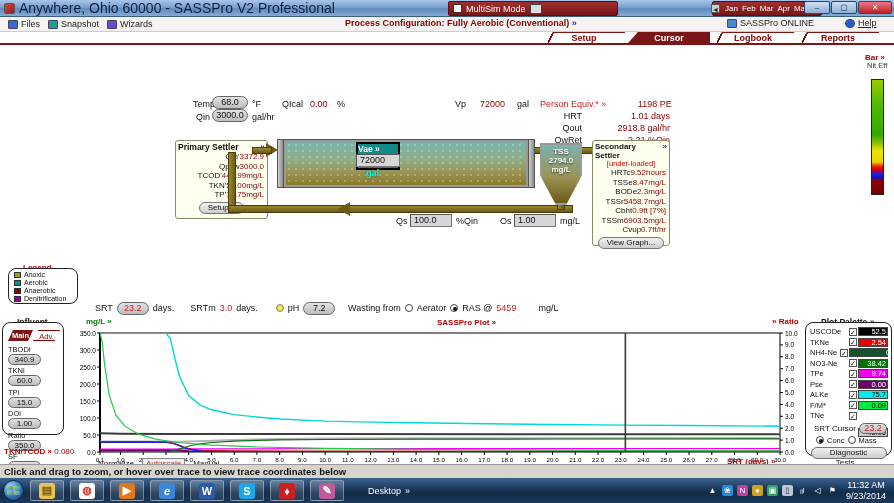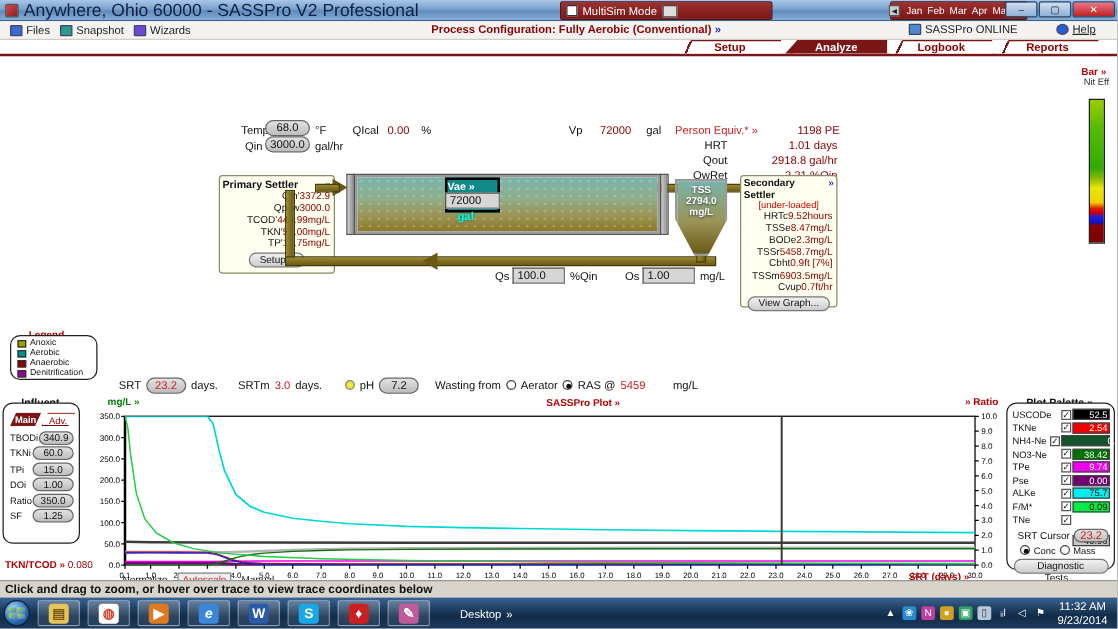--- a/index.html
+++ b/index.html
@@ -89,21 +89,21 @@
   #legend-title{left:20px;top:263px;background:#fff;padding:0 3px;font-size:8px;font-weight:bold;color:#b00;}
   .litem{display:flex;align-items:center;gap:3px;font-size:7px;color:#111;line-height:8px;margin-left:5px;}
   .lsw{width:7px;height:6px;border:1px solid #333;}
   
   #influent{left:2px;top:322px;width:62px;height:113px;border:1.5px solid #222;border-radius:8px;background:#fff;}
   #influent-title{left:14px;top:317px;background:#fff;padding:0 3px;font-size:8.5px;font-weight:bold;color:#111;}
   #inf-tabs{left:8px;top:330px;width:52px;height:11px;display:flex;}
   .inftab{flex:1;font-size:7.5px;text-align:center;line-height:11px;clip-path:polygon(20% 0,100% 0,80% 100%,0 100%);}
   .inftab.main{background:#7a1616;color:#fff;font-weight:bold;}
   .inftab.adv{color:#8b0000;border:1px solid #8b0000;}
-  .ifrow{display:flex;align-items:center;justify-content:space-between;margin:1.5px 3px 0 4px;}
+  .ifrow{display:flex;justify-content:space-between;margin:1.5px 3px 0 4px;flex-direction:column;}
   .ifrow .l{font-size:7.5px;color:#111;}
   .ifrow .fld{width:33px;height:11px;line-height:9px;font-size:8px;}
   #tkn-ratio{left:4px;top:447px;font-size:8px;font-weight:bold;color:#b00;}
   
   #srt-row{left:95px;top:301px;height:14px;display:flex;align-items:center;gap:4px;font-size:9px;color:#111;}
   #srt-row .fld{width:32px;}
   #srt-row .red{color:#cc2222;}
   #bulb{width:8px;height:8px;border-radius:50%;background:radial-gradient(#ffff66,#d8c000);border:1px solid #887;}
   #wasting{left:348px;top:301px;height:14px;display:flex;align-items:center;gap:4px;font-size:9px;color:#111;}
   .radio{width:8px;height:8px;border-radius:50%;border:1px solid #444;background:#fff;display:inline-block;}
@@ -194,21 +194,21 @@
     <span>SASSPro ONLINE</span>
   </div>
   <div id="help" class="abs">
     <span class="micon" style="background:#2a5ad0;border-radius:50%"></span>
     <span class="u">Help</span>
   </div>
 
   <div id="tabrow" class="abs">
     <div class="rule"></div>
   <div class="tab" style="left: 543px; width: 82px;">Setup</div>
-      <div class="tab active" style="left: 628px; width: 82px;">Analyze</div>
+      <div class="tab active" style="left: 628px; width: 82px;">Cursor</div>
       <div class="tab" style="left: 712px; width: 82px;">Logbook</div>
       <div class="tab" style="left: 797px; width: 82px;">Reports</div>
     </div>
 
   <div id="nitbar-title" class="abs">Bar »</div>
   <div id="nitbar-sub" class="abs">Nit Eff</div>
   <div id="nitbar" class="abs"></div>
 
   <span class="abs lbl" style="left:193px;top:99px">Temp</span>
   <span class="abs fld" style="left:212px;top:96px;width:36px">68.0</span>

